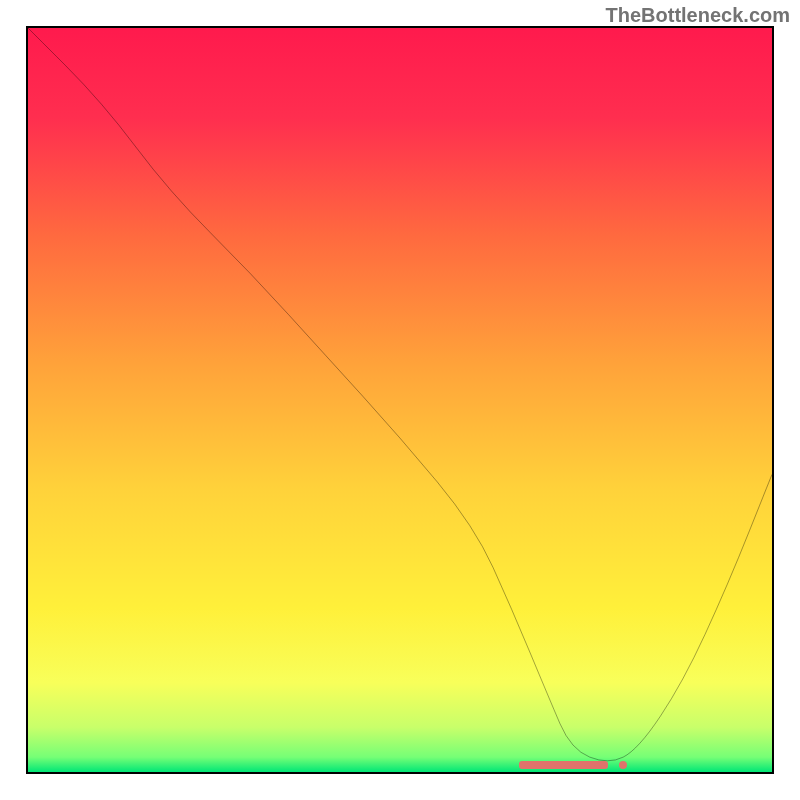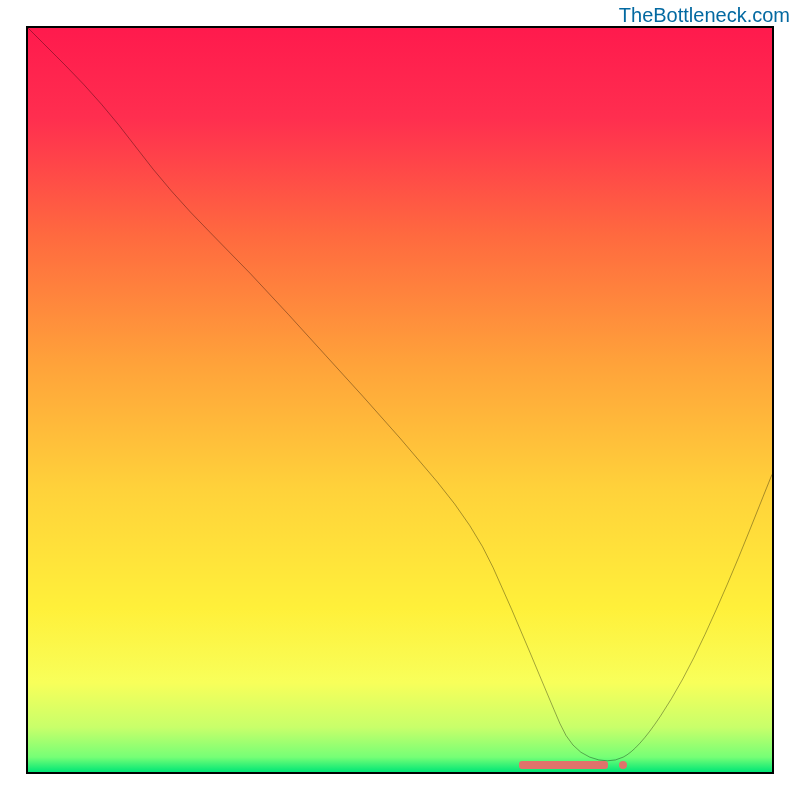--- a/index.html
+++ b/index.html
@@ -9,22 +9,22 @@
     height: 800px;
     background: #ffffff;
     font-family: Arial, Helvetica, sans-serif;
     overflow: hidden;
   }
   .attribution {
     position: absolute;
     top: 4px;
     right: 10px;
     font-size: 20px;
-    font-weight: normal;
-    color: #0369a1;
+    font-weight: bold;
+    color: #737373;
     z-index: 10;
   }
   .chart-frame {
     position: absolute;
     top: 26px;
     left: 26px;
     width: 748px;
     height: 748px;
     border: 2px solid #000;
     box-sizing: border-box;

